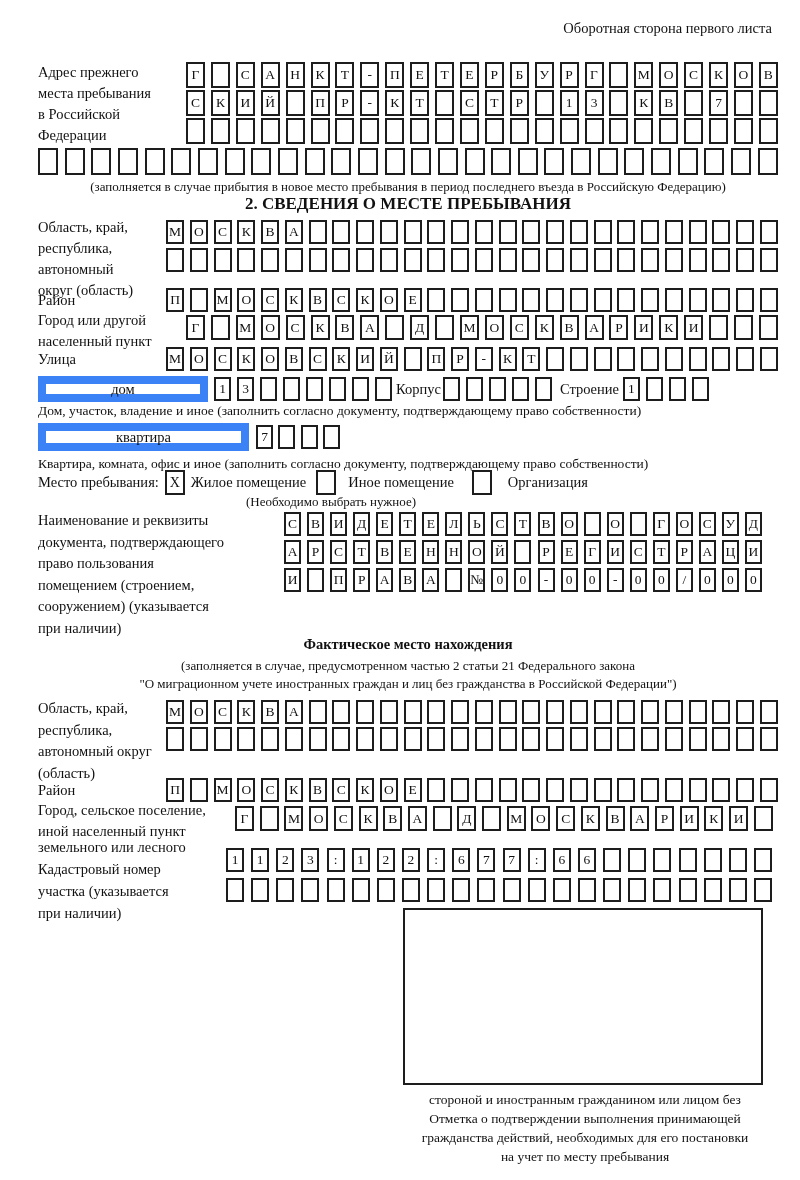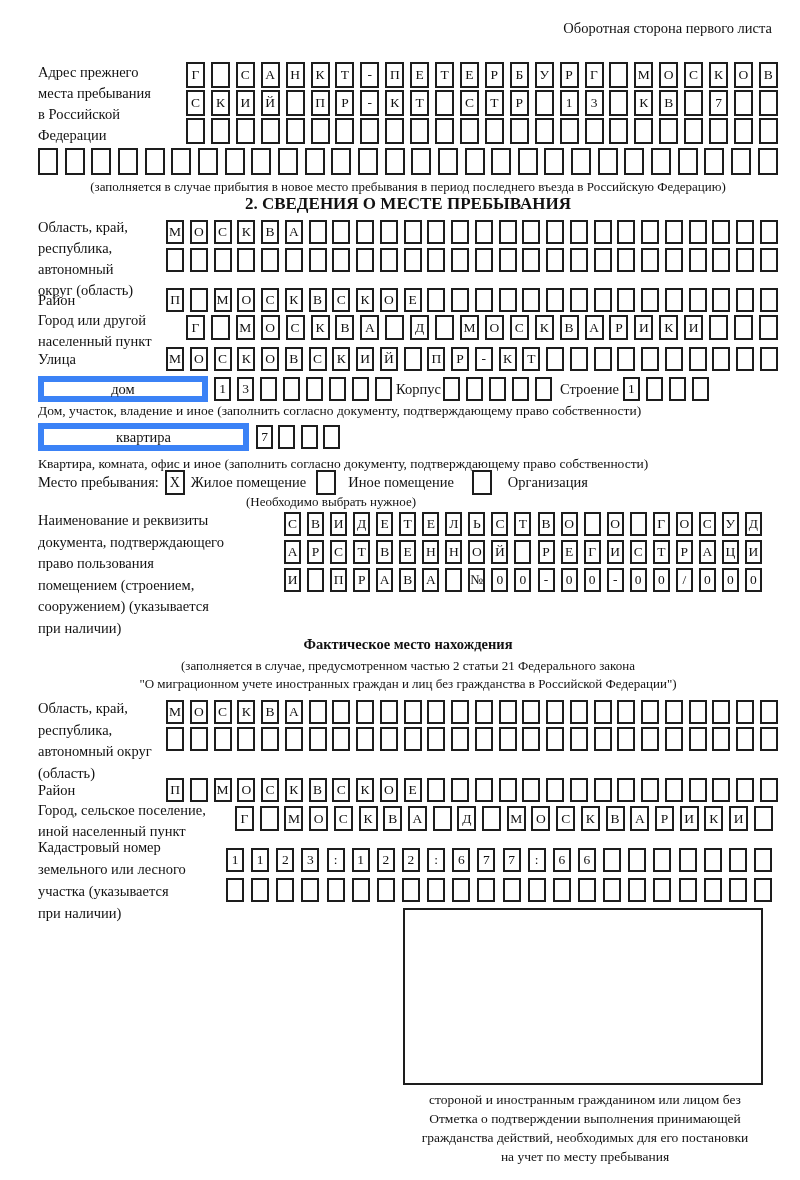--- a/index.html
+++ b/index.html
@@ -18,21 +18,21 @@
   .sz-c .cell{width:18px;height:24px;}
   .sz-d .cell{width:19px;height:25px;}
   .sz-e .cell{width:17px;height:24px;}
   .mb2{margin-bottom:2px;}
   .mb4{margin-bottom:4px;}
   .cap{font-size:13px;}
   .cap14{font-size:13.5px;}
   .center{text-align:center;}
   .bold{font-weight:bold;}
   .title{font-size:17px;font-weight:bold;text-align:center;width:100%;}
-  .labelbox{box-sizing:border-box;border:6px solid #3b82f6;display:flex;align-items:center;
+  .labelbox{box-sizing:border-box;border:8px solid #3b82f6;display:flex;align-items:center;
         justify-content:center;font-size:14.5px;background:#fff;}
   .cbx{box-sizing:border-box;width:20px;height:25px;border:2px solid #1d1d1d;display:flex;
         align-items:center;justify-content:center;font-size:14px;background:#fff;}
   .inline-lab{font-size:14.5px;white-space:nowrap;}
   .stampbox{box-sizing:border-box;border:2px solid #1d1d1d;background:#fff;}
   .stamp-cap{font-size:13.5px;line-height:19px;text-align:center;}
 </style>
 </head>
 <body>
 
@@ -591,22 +591,22 @@
         <span class="cell">Р</span>
         <span class="cell">И</span>
         <span class="cell">К</span>
         <span class="cell">И</span>
         <span class="cell"></span>
       </div>
   </div>
 
   <div class="abs fr" style="top:836px;left:30px">
     <div class="lab" style="width:188px;line-height:22px">
+        <div>земельного или лесного</div>
         <div>Кадастровый номер</div>
-        <div>земельного или лесного</div>
         <div>участка (указывается</div>
         <div>при наличии)</div>
       </div>
     <div style="width:546px;margin-top:12px">
       <div class="cr sz-c" style="margin-bottom:6px">
           <span class="cell">1</span>
           <span class="cell">1</span>
           <span class="cell">2</span>
           <span class="cell">3</span>
           <span class="cell">:</span>

